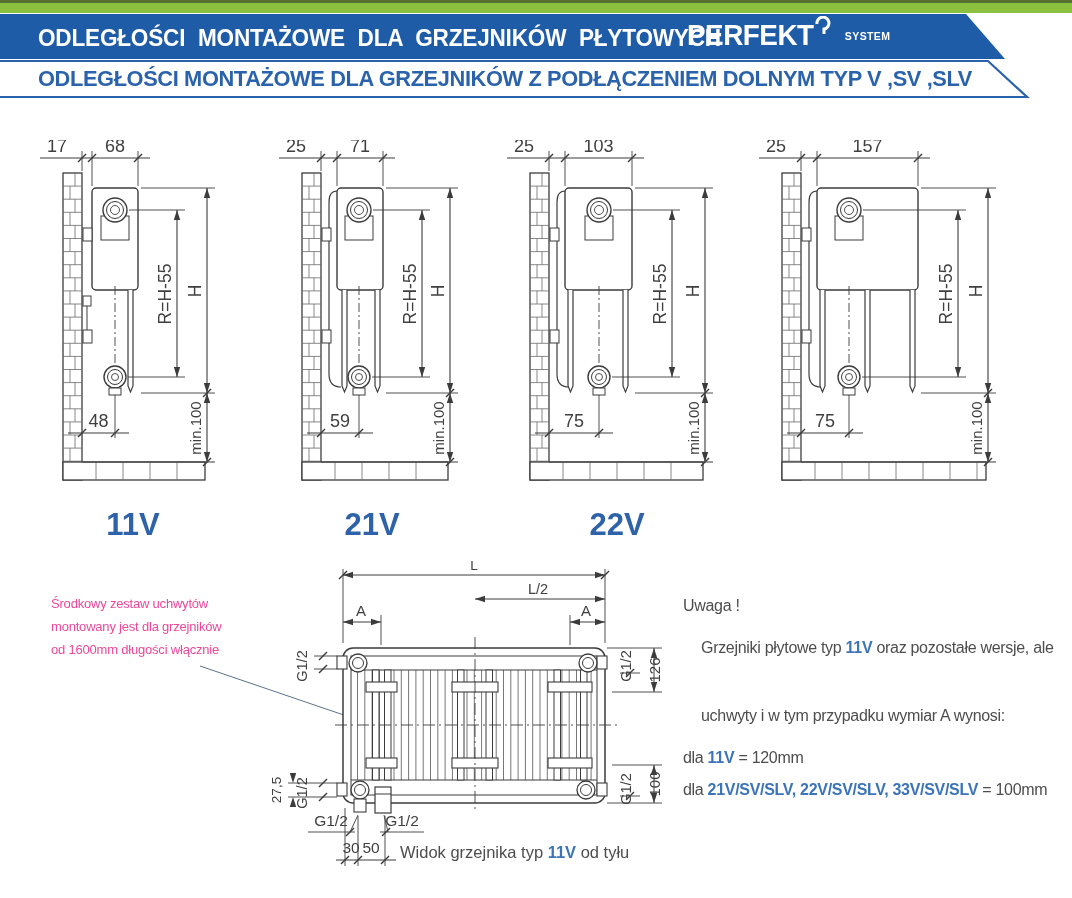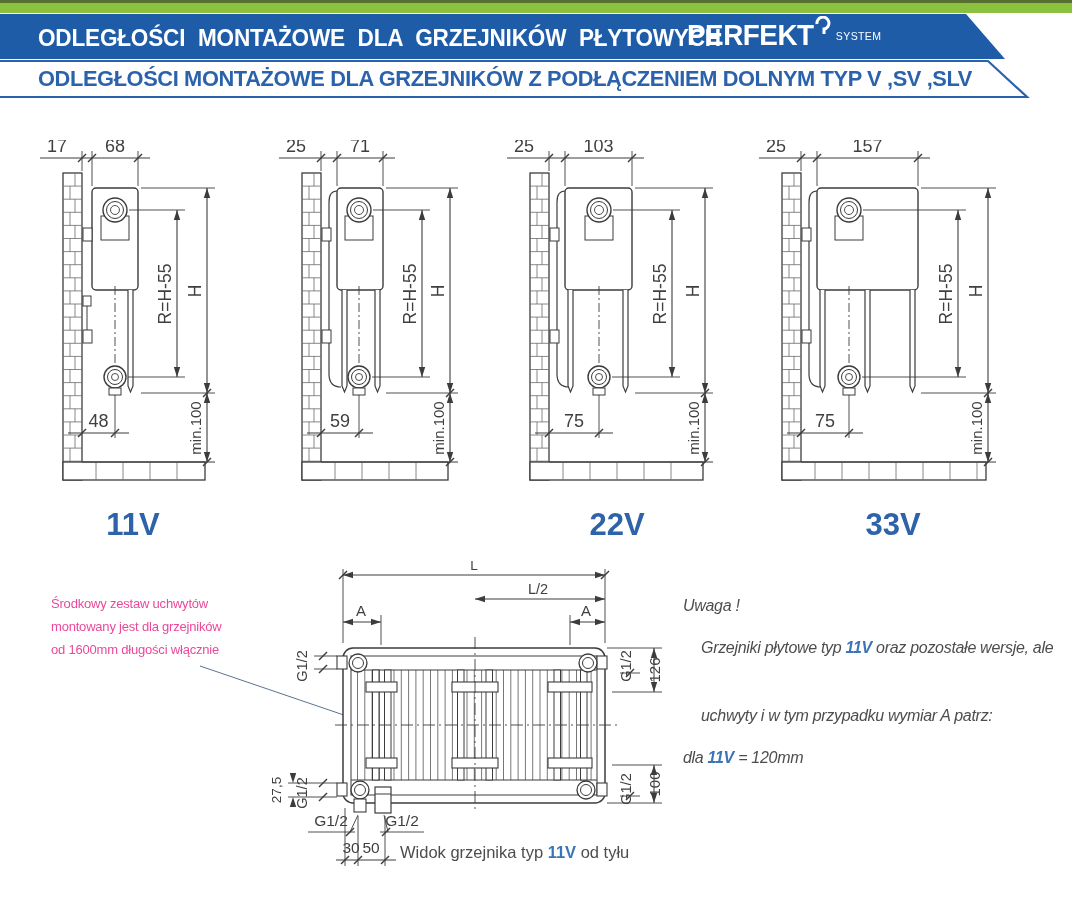--- a/index.html
+++ b/index.html
@@ -4,29 +4,29 @@
 <style>
   html,body{margin:0;padding:0;background:#fff;}
   .page{position:relative;width:1072px;height:898px;background:#ffffff;overflow:hidden;
         font-family:"Liberation Sans",sans-serif;}
   .page svg{font-family:"Liberation Sans",sans-serif;}
   .hdr-svg{position:absolute;left:0;top:0;}
   .hdr-title{position:absolute;left:38px;top:24px;color:#ffffff;font-size:24px;font-weight:700;
              letter-spacing:-.2px;word-spacing:7px;white-space:nowrap;transform:scaleX(.94);transform-origin:left top;}
   .logo{position:absolute;left:687px;top:19px;color:#ffffff;white-space:nowrap;display:flex;align-items:center;}
   .logo-main{font-size:29px;font-weight:700;letter-spacing:-.5px;transform:scaleX(.96);transform-origin:left bottom;}
-  .logo-sub{font-size:10.5px;font-weight:400;letter-spacing:.4px;margin-left:1px;}
+  .logo-sub{font-size:10.5px;font-weight:700;letter-spacing:.4px;margin-left:10px;}
   .logo-curl{position:relative;top:-8px;left:-4px;}
   .hdr-sub{position:absolute;left:38px;top:66px;color:#2B62AC;font-size:22.5px;font-weight:700;
            letter-spacing:-.4px;white-space:nowrap;transform:scaleX(.97);transform-origin:left top;}
   .wall-svg{position:absolute;left:0;top:140px;}
   .rear-svg{position:absolute;left:0;top:555px;}
   .tl{position:absolute;top:507px;width:160px;text-align:center;font-size:31px;font-weight:700;color:#2E63A9;}
   .note-left{position:absolute;left:51px;top:592px;font-size:13px;line-height:23px;color:#ec4899;letter-spacing:-.2px;}
-  .note-right{position:absolute;left:683px;top:597px;font-size:16px;color:#4d4d4d;letter-spacing:-.3px;font-style:italic;}
+  .note-right{position:absolute;left:683px;top:597px;font-size:16px;color:#4d4d4d;letter-spacing:-.3px;}
   .uwaga{margin:0 0 22px 0;}
   .warn{margin:18px;line-height:22.5px;white-space:nowrap;}
   .dla{margin:6px 0 0 0;line-height:26px;white-space:nowrap;}
   .bl{color:#3B74B8;font-weight:700;}
 </style>
 </head>
 <body>
 
 <div class="page">
 
@@ -465,22 +465,22 @@
         <text x="982" y="428" font-size="15" text-anchor="middle" fill="#3f3f3f" font-weight="400" transform="rotate(-90 982 428)">min.100</text>
         <line x1="849" y1="396" x2="849" y2="438" stroke="#3c3c3c" stroke-width="0.9" fill="none"></line>
         <line x1="787" y1="433" x2="863" y2="433" stroke="#3c3c3c" stroke-width="1.1" fill="none"></line>
         <line x1="797" y1="437" x2="805" y2="429" stroke="#3c3c3c" stroke-width="1.4" fill="none"></line>
         <line x1="845" y1="437" x2="853" y2="429" stroke="#3c3c3c" stroke-width="1.4" fill="none"></line>
         <text x="825" y="427" font-size="18" text-anchor="middle" fill="#3f3f3f" font-weight="400">75</text>
       </g>
     </svg>
 
   <div class="tl" style="left:53px">11V</div>
+  <div class="tl" style="left:292px">21V</div>
   <div class="tl" style="left:537px">22V</div>
-  <div class="tl" style="left:813px">33V</div>
 
   <svg class="rear-svg" width="680" height="343" viewBox="0 555 680 343" id="rearsvg">
       <g>
         <line x1="200" y1="666" x2="464" y2="756" stroke="#5a738e" stroke-width="1" fill="none"></line>
         <rect x="343" y="648" width="262" height="155" fill="#fff" stroke="#3c3c3c" stroke-width="1.5" rx="10"></rect>
         <rect x="351" y="656" width="246" height="139" fill="none" stroke="#3c3c3c" stroke-width="1"></rect>
         <line x1="351" y1="670" x2="597" y2="670" stroke="#3c3c3c" stroke-width="1" fill="none"></line>
         <line x1="351" y1="780" x2="597" y2="780" stroke="#3c3c3c" stroke-width="1" fill="none"></line>
         <line x1="357.5" y1="670" x2="357.5" y2="780" stroke="#3c3c3c" stroke-width="0.7" fill="none"></line>
         <line x1="364.8" y1="670" x2="364.8" y2="780" stroke="#3c3c3c" stroke-width="0.7" fill="none"></line>
@@ -623,20 +623,23 @@
     <div>montowany jest dla grzejników</div>
     <div>od 1600mm długości włącznie</div>
   </div>
 
   <div class="note-right">
     <div class="uwaga">Uwaga !</div>
     <p class="warn">
       <span>Grzejniki płytowe typ </span><span class="bl">11V</span><span> oraz pozostałe wersje, ale</span><br>
       <br>
       <br>
-      <span>uchwyty i w tym przypadku wymiar A patrz:</span>
+      <span>uchwyty i w tym przypadku wymiar A wynosi:</span>
     </p>
     <p class="dla">
       <span>dla </span><span class="bl">11V</span><span> = 120mm</span>
     </p>
+    <p class="dla">
+      <span>dla </span><span class="bl">21V/SV/SLV, 22V/SV/SLV, 33V/SV/SLV</span><span> = 100mm</span>
+    </p>
   </div>
 
 </div>
 
 </body></html>

